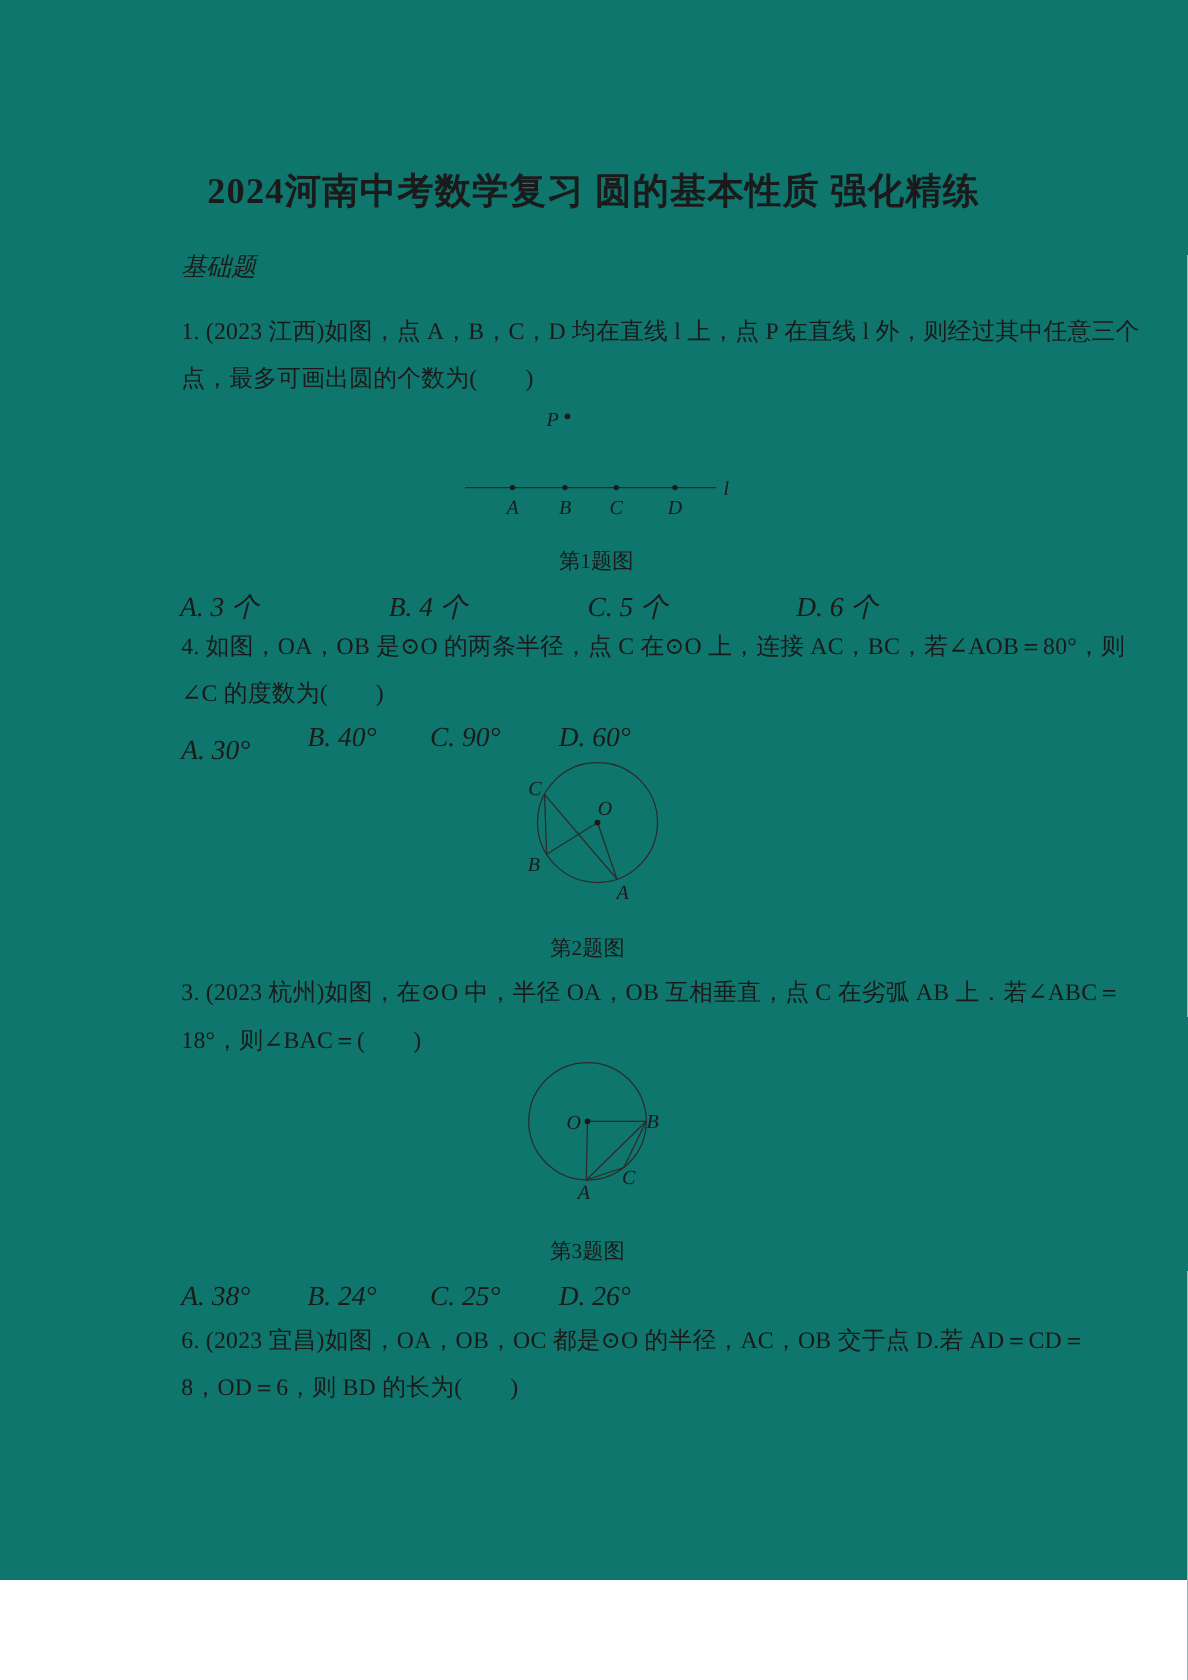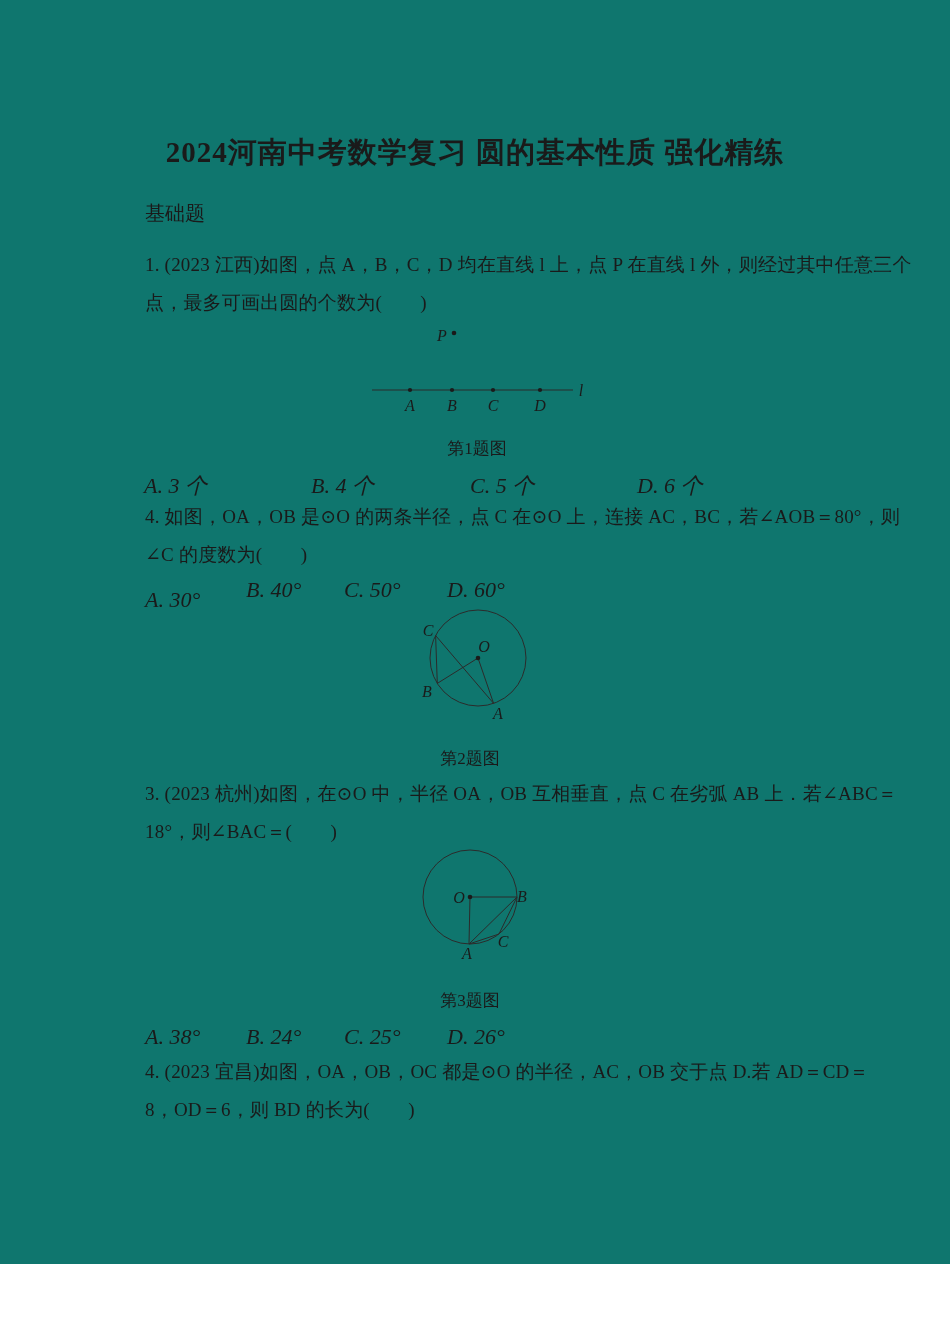--- a/index.html
+++ b/index.html
@@ -22,20 +22,21 @@
     font-weight: bold;
     letter-spacing: 1px;
     white-space: nowrap;
   }
   .section-heading {
     position: absolute;
     left: 145px;
     top: 200px;
     font-size: 20px;
     white-space: nowrap;
+    font-style: italic;
   }
   .line {
     position: absolute;
     left: 145px;
     font-size: 19px;
     white-space: nowrap;
     letter-spacing: 0.2px;
   }
   .opt {
     position: absolute;
@@ -102,21 +103,21 @@
     </div>
   </div>
 
   <div>
     <div class="line" style="top:504px">4. 如图，OA，OB 是⊙O 的两条半径，点 C 在⊙O 上，连接 AC，BC，若∠AOB＝80°，则</div>
     <div class="line" style="top:542px">∠C 的度数为(　　)</div>
 
     <div>
       <span class="opt" style="left:145px; top:587px">A. 30°</span>
       <span class="opt" style="left:246px; top:577px">B. 40°</span>
-      <span class="opt" style="left:344px; top:577px">C. 50°</span>
+      <span class="opt" style="left:344px; top:577px">C. 90°</span>
       <span class="opt" style="left:447px; top:577px">D. 60°</span>
     </div>
 
     <svg class="fig" style="left:420px; top:603px" width="118" height="124" viewBox="0 0 118 124">
       <circle class="shape" cx="58" cy="55" r="48"></circle>
       <line x1="15.6" y1="32.5" x2="17.3" y2="80.4"></line>
       <line x1="15.6" y1="32.5" x2="73.6" y2="100.4"></line>
       <line x1="58" y1="55" x2="17.3" y2="80.4"></line>
       <line x1="58" y1="55" x2="73.6" y2="100.4"></line>
       <circle class="dot" cx="58" cy="55" r="2.3"></circle>
@@ -151,17 +152,17 @@
 
     <div>
       <span class="opt" style="left:145px; top:1024px">A. 38°</span>
       <span class="opt" style="left:246px; top:1024px">B. 24°</span>
       <span class="opt" style="left:344px; top:1024px">C. 25°</span>
       <span class="opt" style="left:447px; top:1024px">D. 26°</span>
     </div>
   </div>
 
   <div>
-    <div class="line" style="top:1059px">4. (2023 宜昌)如图，OA，OB，OC 都是⊙O 的半径，AC，OB 交于点 D.若 AD＝CD＝</div>
+    <div class="line" style="top:1059px">6. (2023 宜昌)如图，OA，OB，OC 都是⊙O 的半径，AC，OB 交于点 D.若 AD＝CD＝</div>
     <div class="line" style="top:1097px">8，OD＝6，则 BD 的长为(　　)</div>
   </div>
 
 </div>
 
 </body></html>

